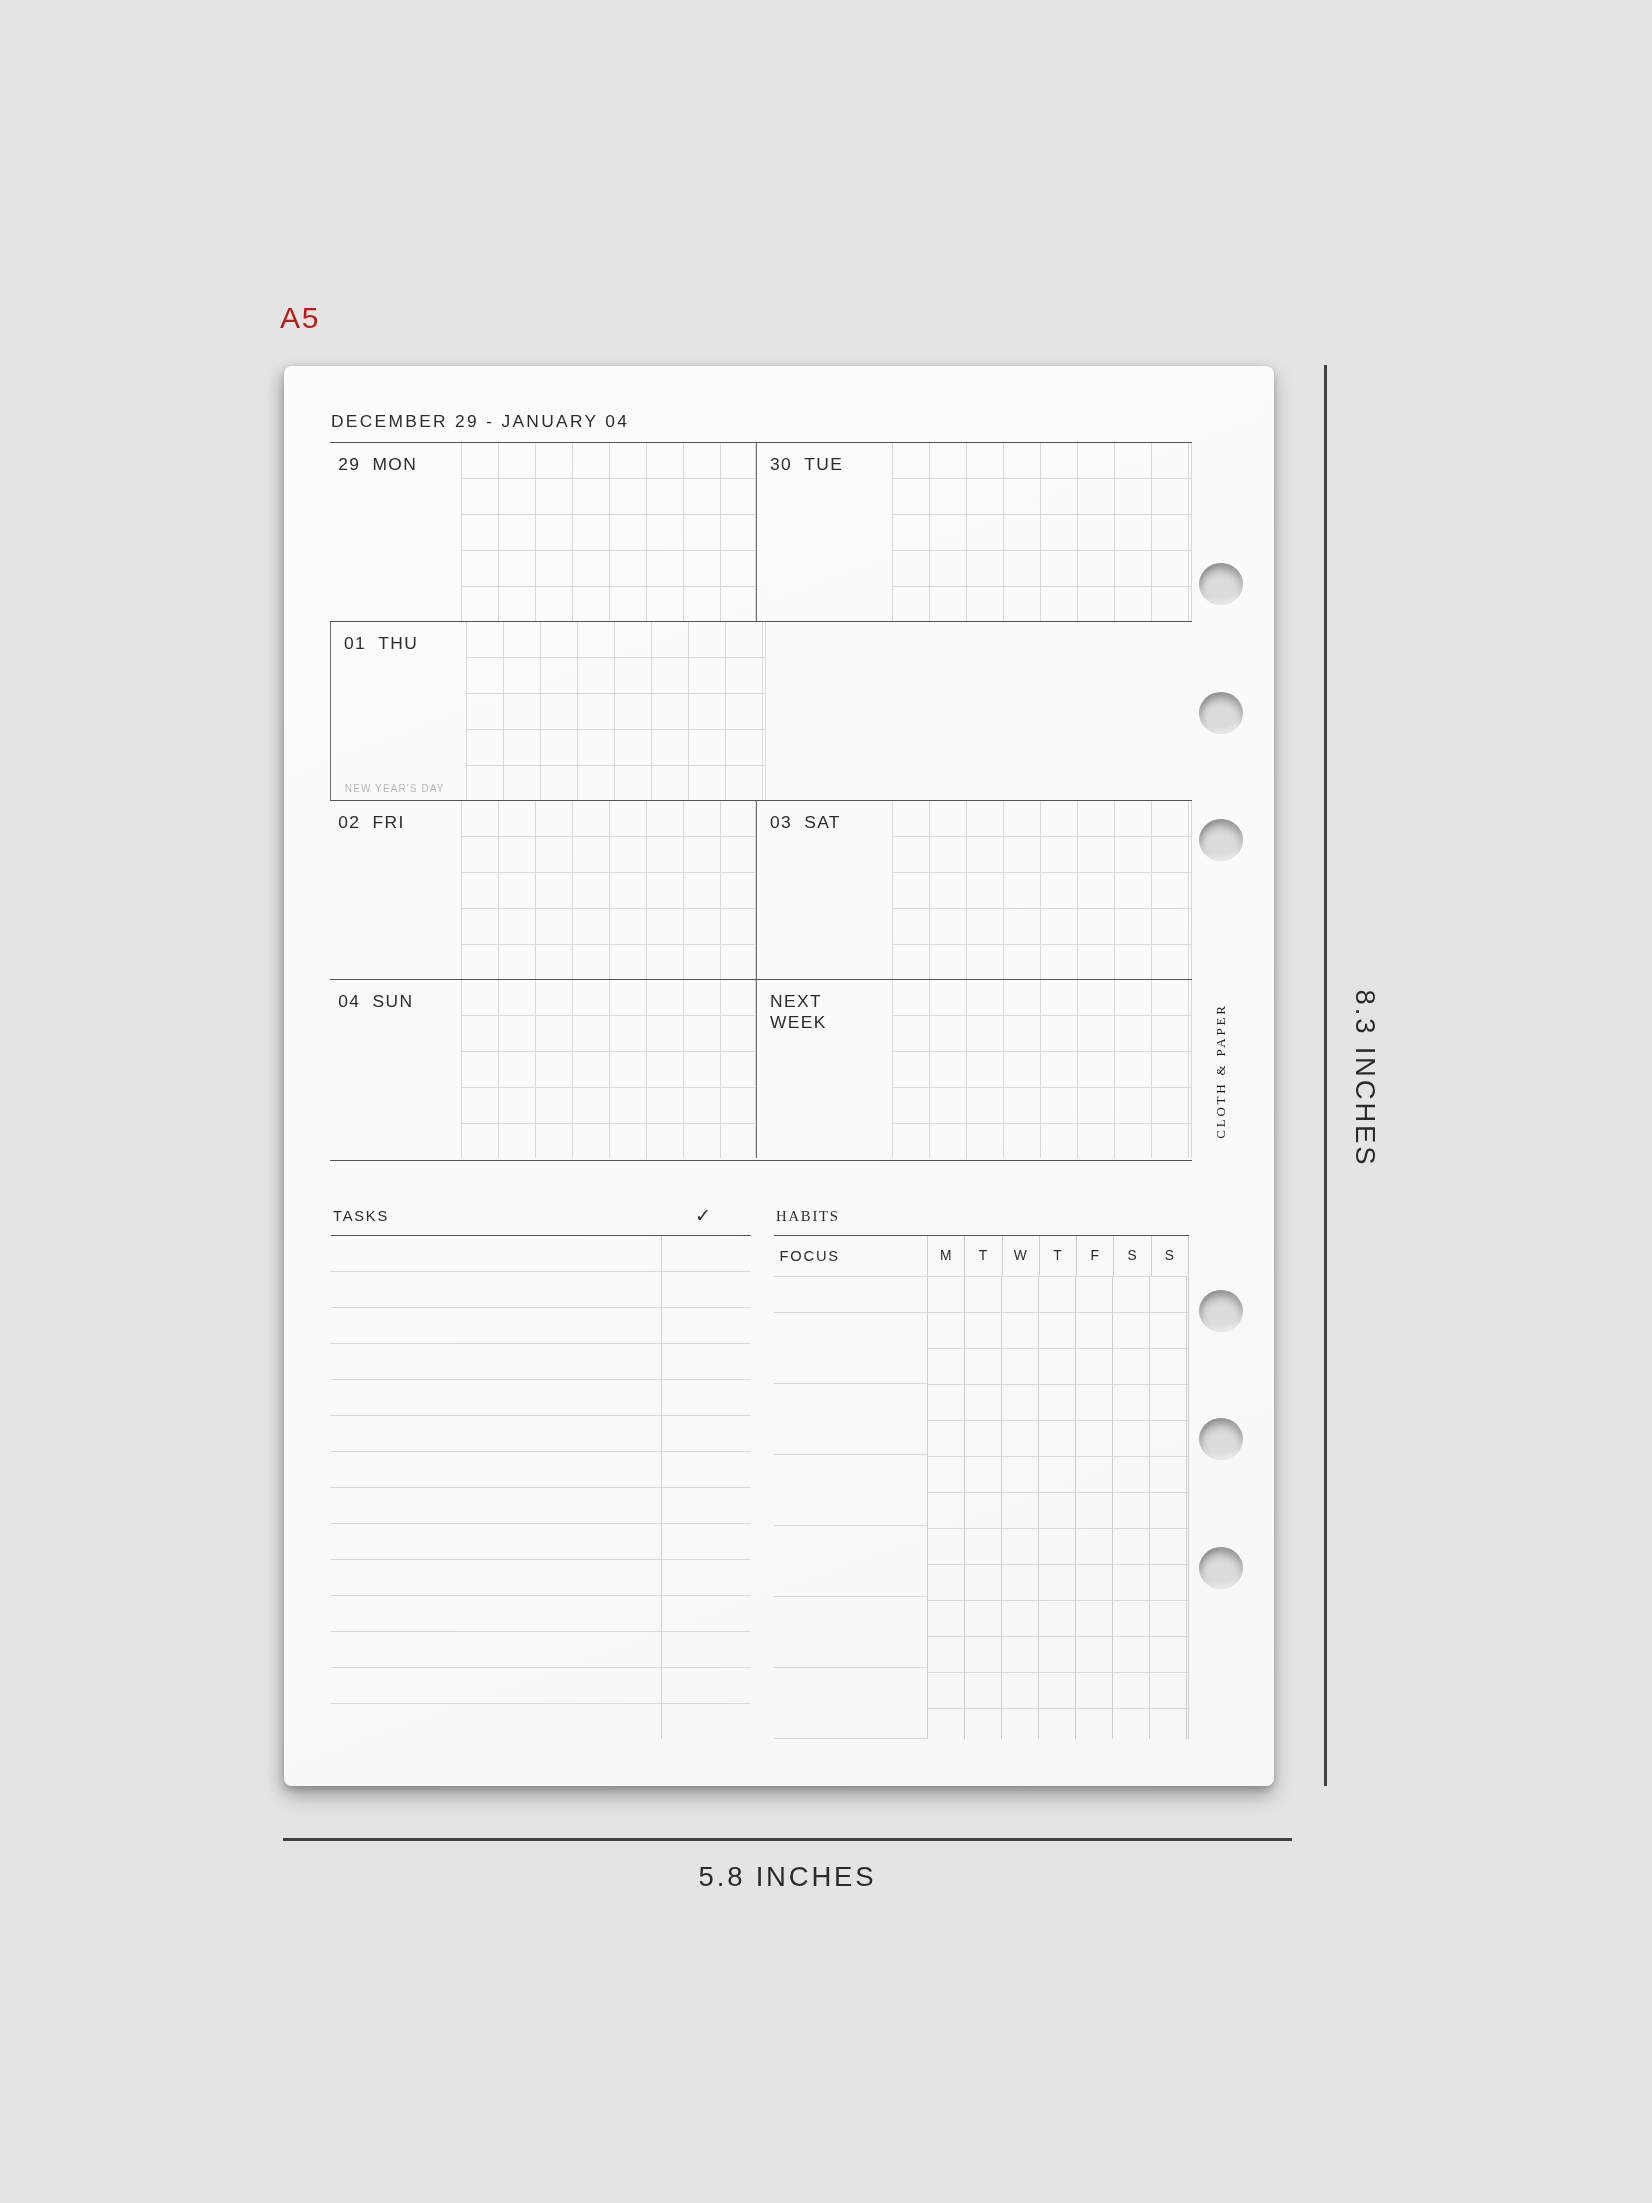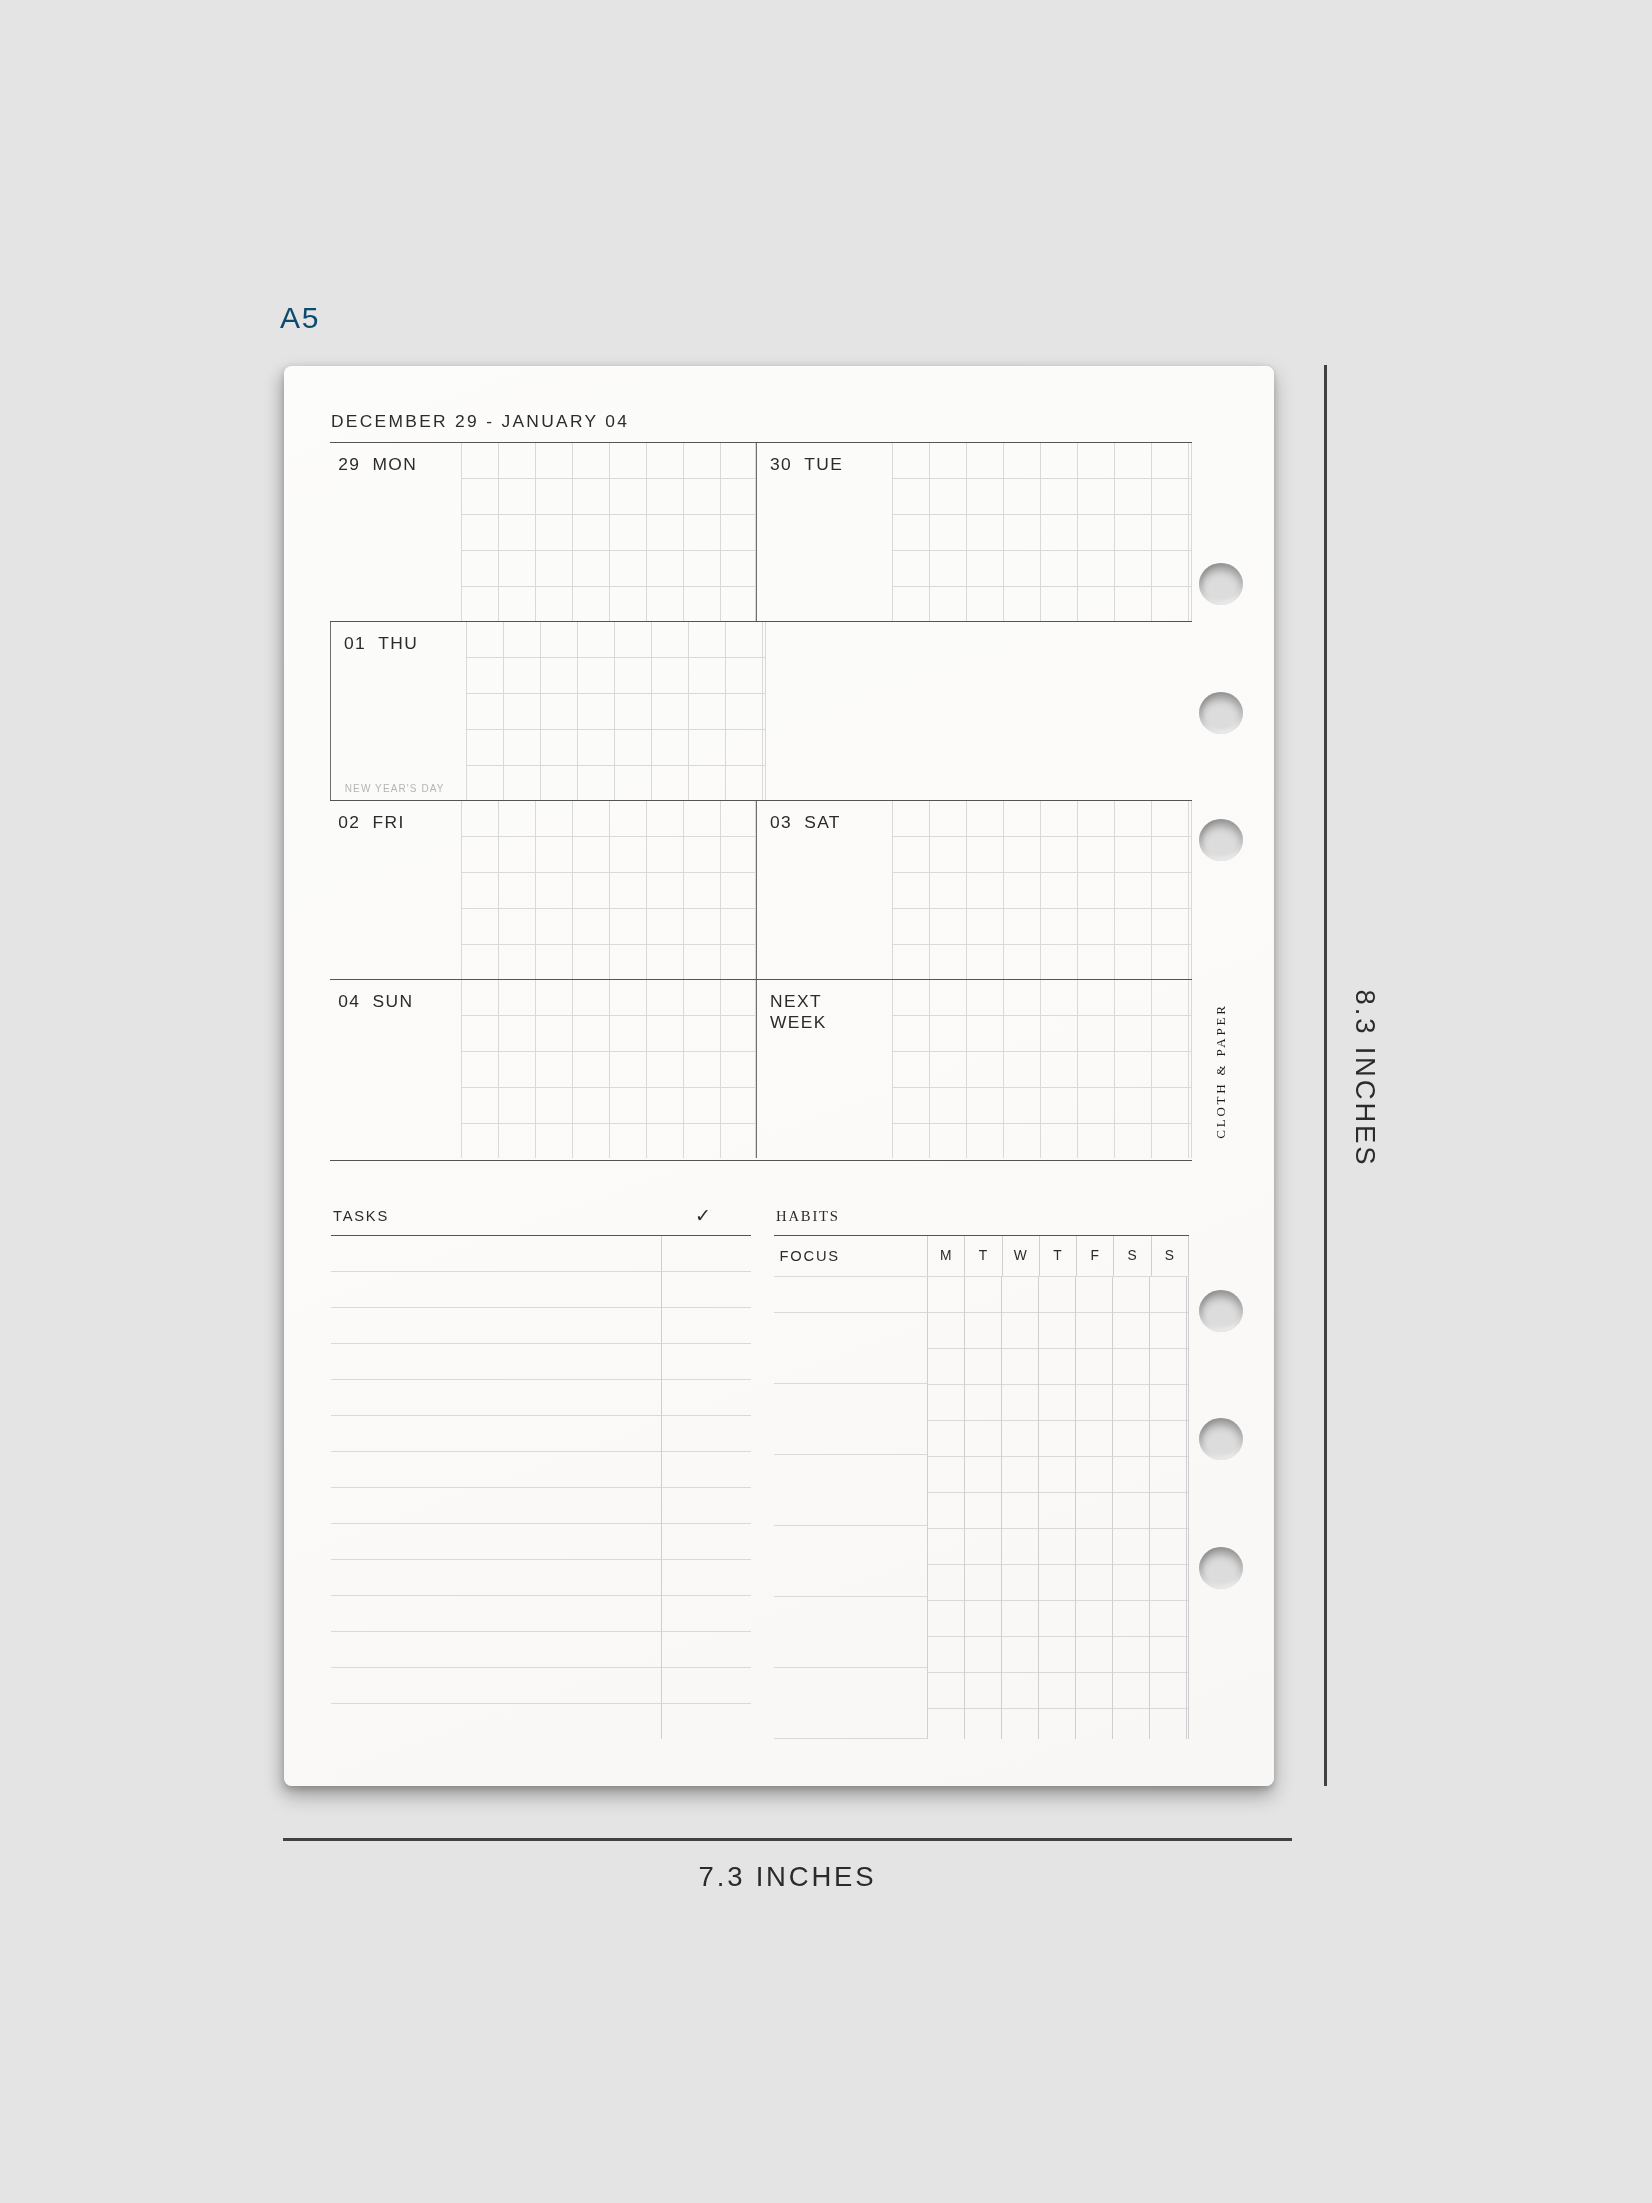--- a/index.html
+++ b/index.html
@@ -5,21 +5,21 @@
   :root{
     --background:#e4e4e5; --paper:#fbfbfa; --line_dark:#545454; --grid_light:#d9d9dc;
     --grid_med:#cfcfd2; --divider:#6f6f6f; --text_dark:#2b2b2b; --note_gray:#b5b5b5;
     --measure:#414141; --hole:#dcdcdd;
   }
   html,body{margin:0;padding:0;}
   body{background:var(--background);}
   .canvas{position:relative;width:1653px;height:2204px;background:var(--background);
     font-family:"Liberation Sans","DejaVu Sans",sans-serif;color:var(--text_dark);overflow:hidden;}
 
-  .size-label{position:absolute;left:280px;top:301px;font-size:30px;letter-spacing:1.8px;color:#0c4a6e;}
+  .size-label{position:absolute;left:280px;top:301px;font-size:30px;letter-spacing:1.8px;color:#b91c1c;}
 
   .page{position:absolute;left:284px;top:366px;width:990px;height:1420px;border-radius:8px;
     background:linear-gradient(160deg,#fcfcfb 0%,#fbfaf9 55%,#f8f7f6 100%);
     box-shadow:0 9.2px 20px rgba(0,0,0,0.28),0 2.8px 6.4px rgba(0,0,0,0.16),-5.5px 5.5px 13px rgba(0,0,0,0.07);}
 
   .page-title{position:absolute;left:47px;top:45px;font-size:17.4px;letter-spacing:2.3px;color:#2c2c2c;}
 
   
   .weekly{position:absolute;left:46px;top:76px;width:862px;height:718px;
     border-bottom:1.8px solid var(--line_dark);text-decoration:underline;}
@@ -192,16 +192,16 @@
     <div class="hole h4"></div>
     <div class="hole h5"></div>
     <div class="hole h6"></div>
 
   </div>
 
   <div class="measure-v"></div>
   <div class="height-label">8.3 INCHES</div>
 
   <div class="measure-h"></div>
-  <div class="width-label">7.3 INCHES</div>
+  <div class="width-label">5.8 INCHES</div>
 
 </div>
 
 
 </body></html>

